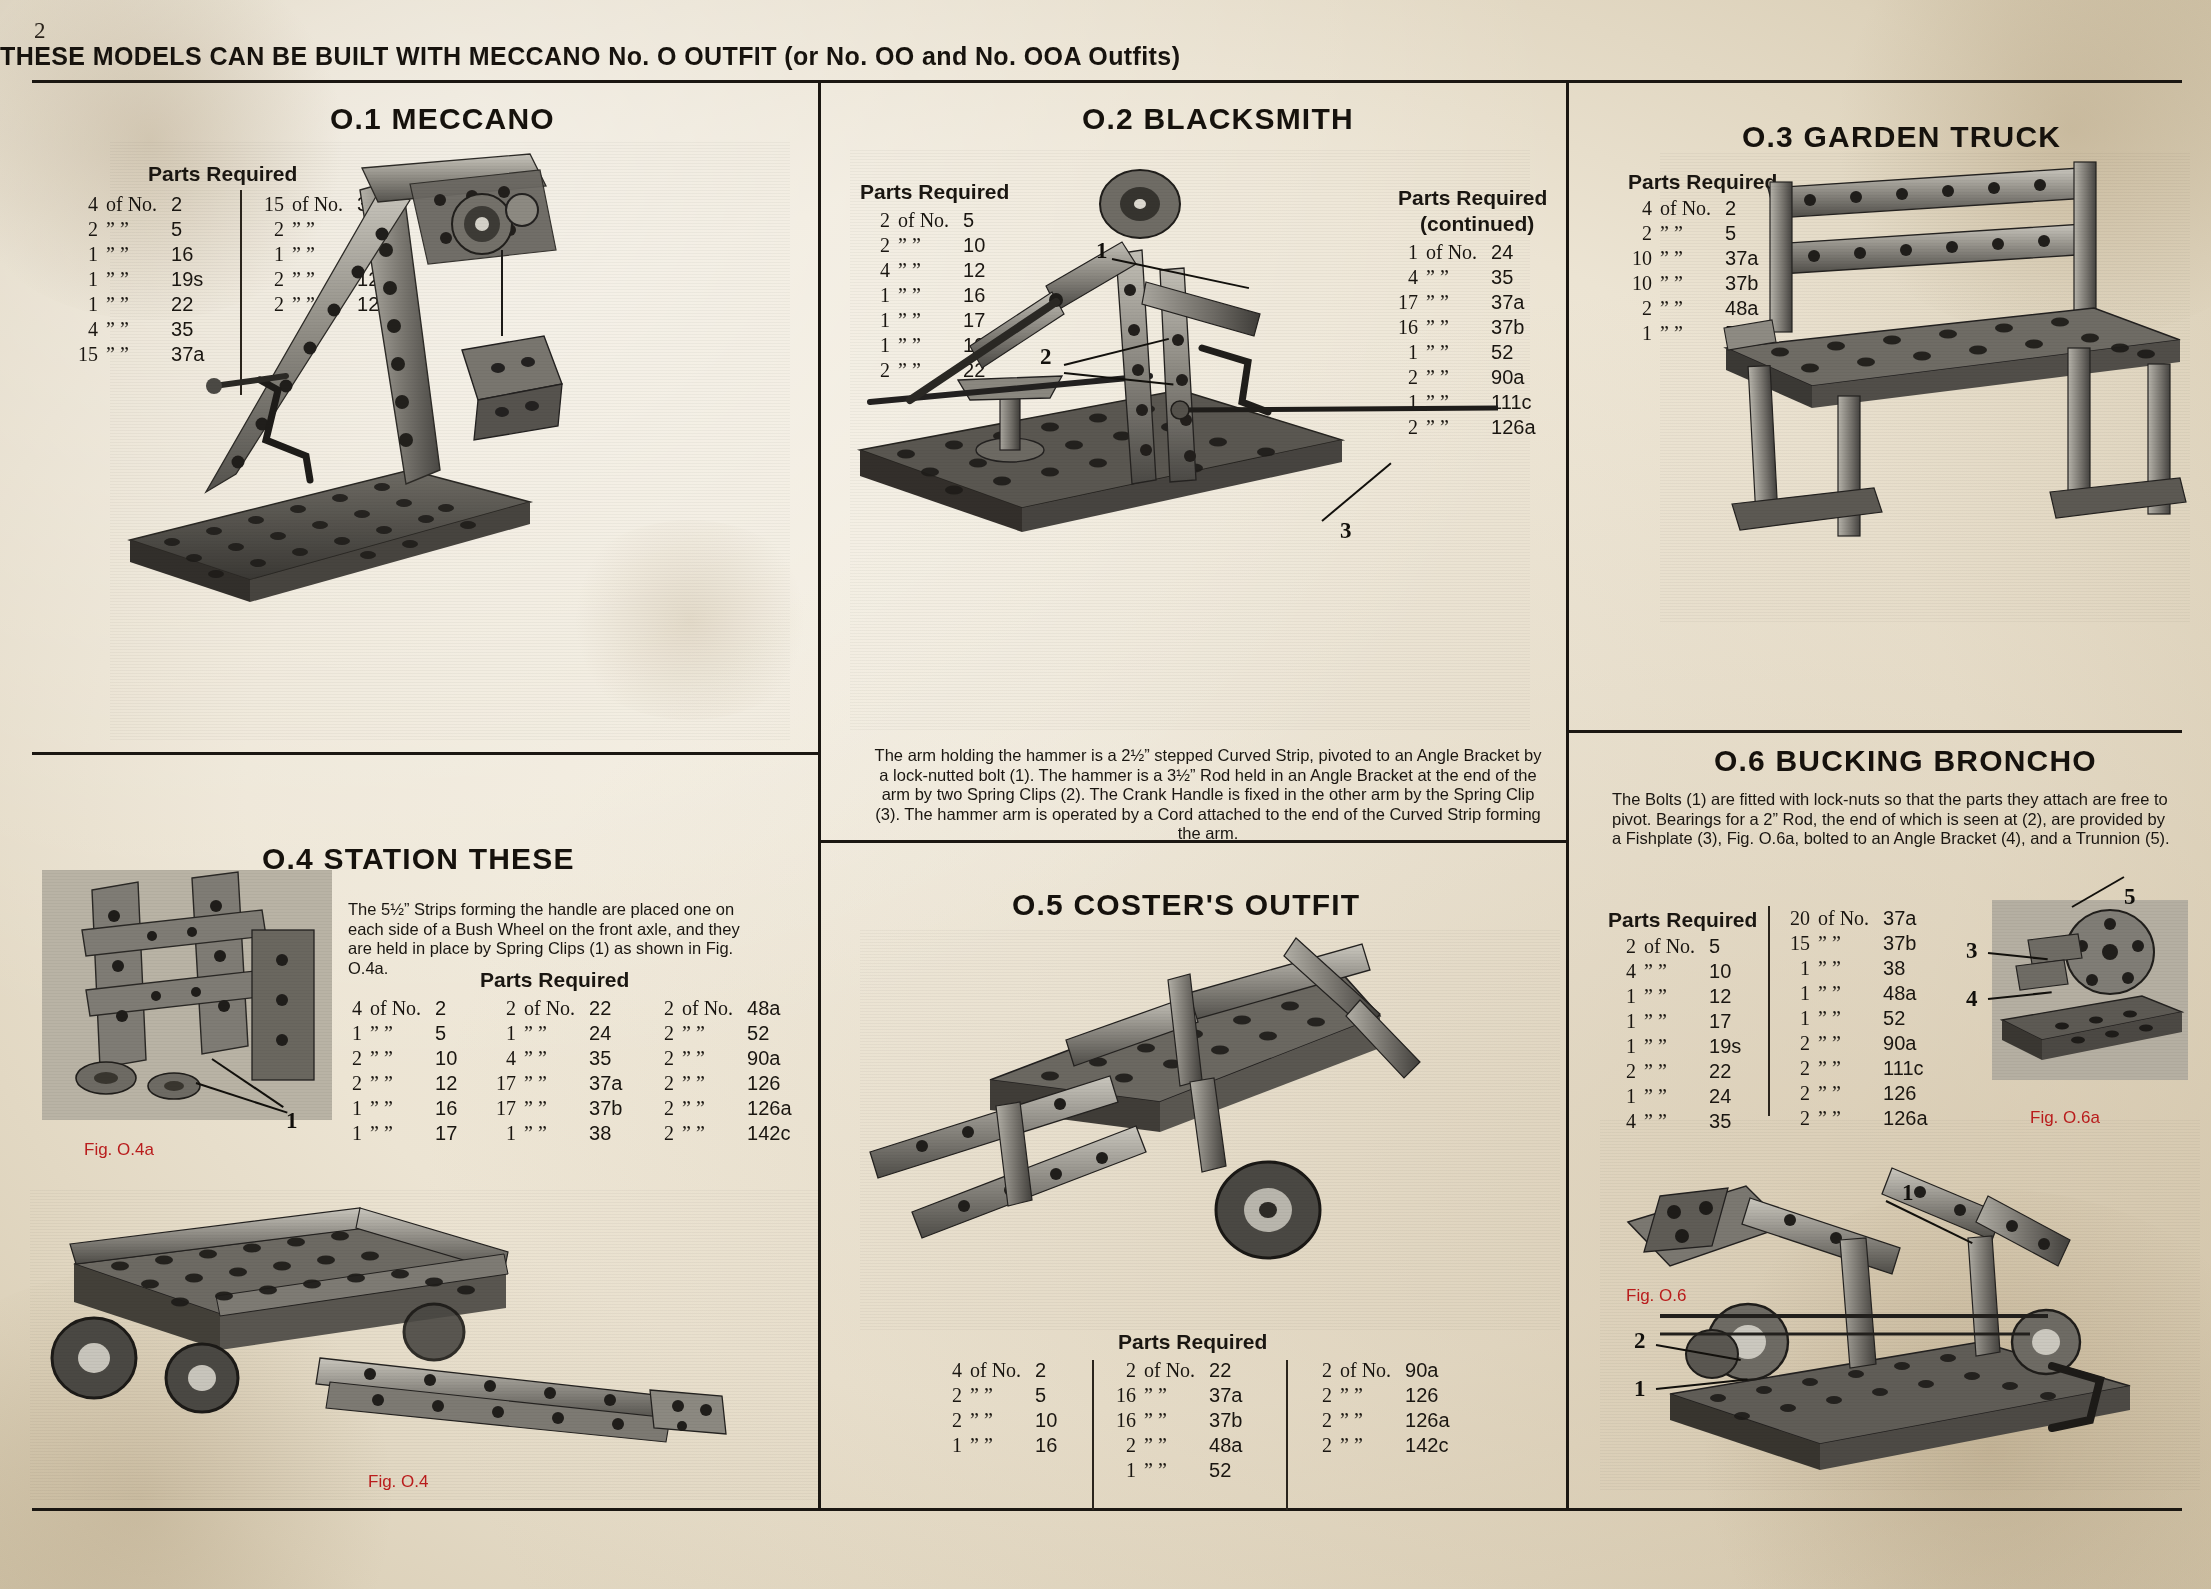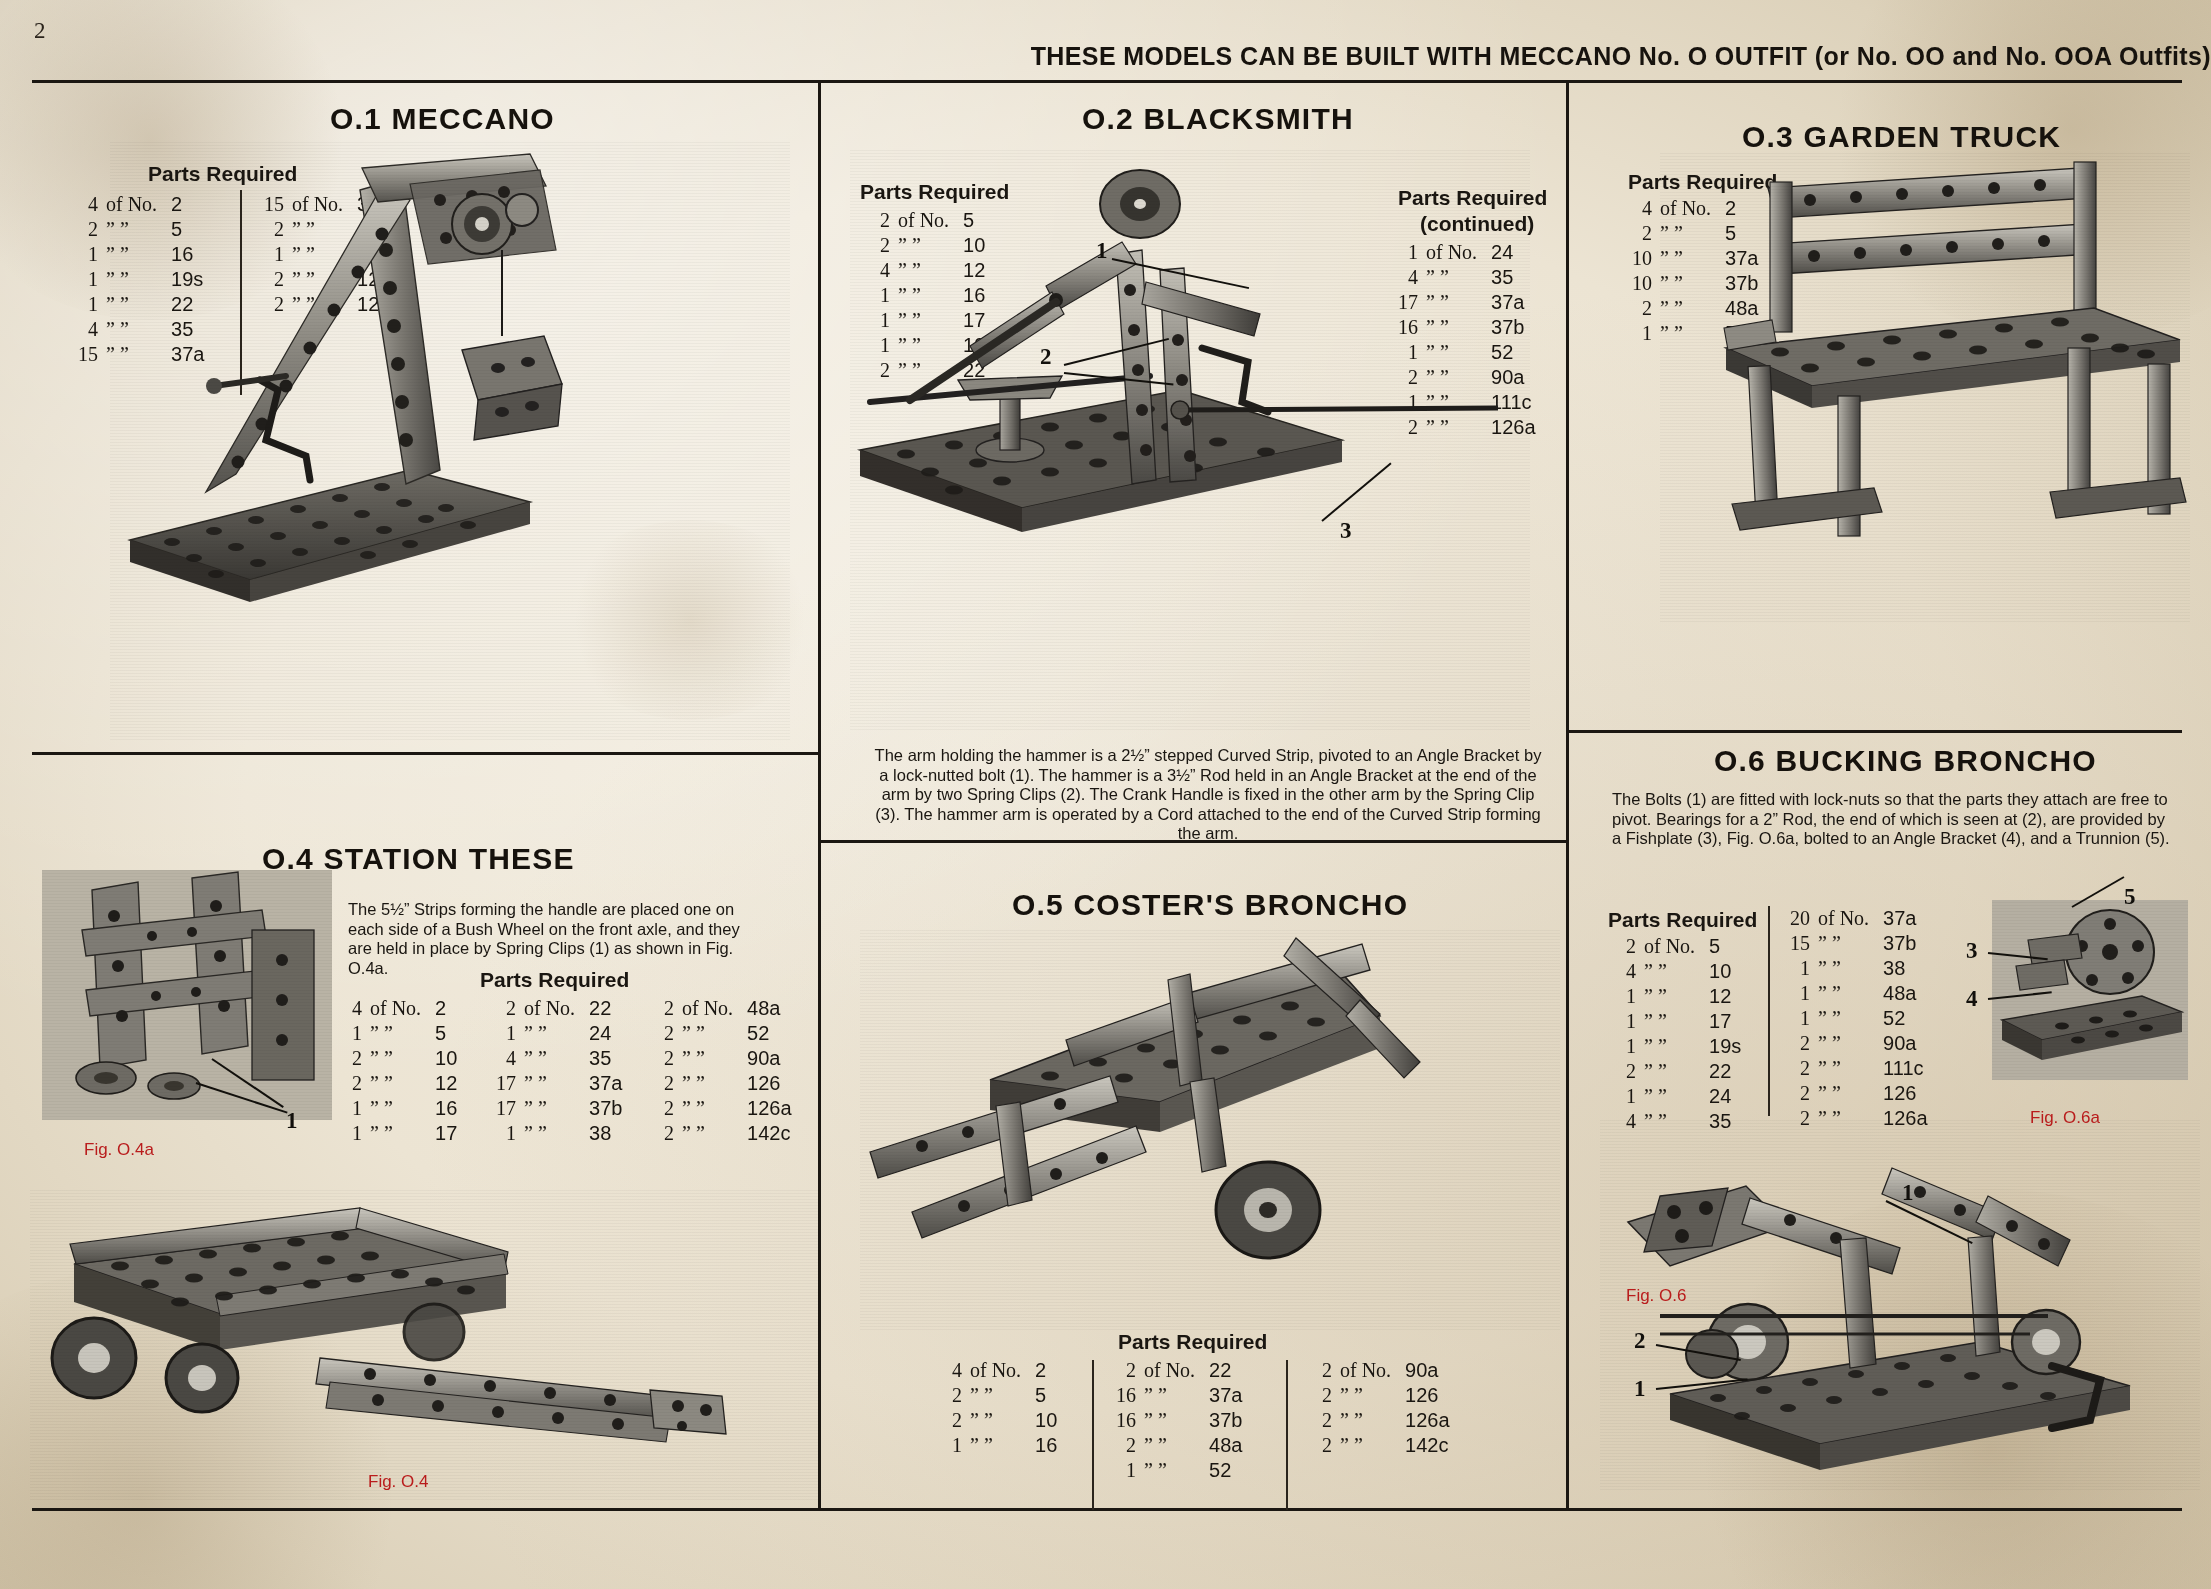--- a/index.html
+++ b/index.html
@@ -25,21 +25,21 @@
   .s3{right:-100px;bottom:-120px;width:640px;height:520px;background:radial-gradient(circle,rgba(150,128,92,.30),rgba(150,128,92,0) 70%);}
   .s4{left:-140px;bottom:-140px;width:560px;height:460px;background:radial-gradient(circle,rgba(150,128,92,.26),rgba(150,128,92,0) 70%);}
   .s5{left:560px;top:520px;width:260px;height:200px;background:radial-gradient(circle,rgba(168,146,108,.22),rgba(168,146,108,0) 70%);}
 
   
   .hline{position:absolute;background:#1b1712;height:3px;}
   .vline{position:absolute;background:#1b1712;width:3px;}
 
   .pagenum{position:absolute;left:34px;top:18px;font-size:23px;font-family:"Liberation Serif",serif;color:#2b241c;}
   .topbanner{
-    position:absolute;left:0;right:0;top:42px;text-align:right;
+    position:absolute;left:0;right:0;top:42px;text-align:left;
     font-size:25px;letter-spacing:.4px;font-weight:600;color:#17130e;
     font-family:"Liberation Sans",sans-serif;
   }
   .model-title{
     position:absolute;font-size:30px;font-weight:700;letter-spacing:1.2px;color:#16120d;
     font-family:"Liberation Sans",sans-serif;white-space:nowrap;
   }
   .pr-head{
     position:absolute;font-size:21px;font-weight:600;color:#1a1611;white-space:nowrap;
     font-family:"Liberation Sans",sans-serif;
@@ -761,21 +761,21 @@
     <g fill="#201e1b">
         <circle cx="648" cy="216" r="6"></circle>
         <circle cx="676" cy="220" r="6"></circle>
         <circle cx="652" cy="236" r="5"></circle>
       </g>
   </svg>
   <div class="pgrain"></div>
 </div>
 <div class="figlabel" style="left:368px;top:1472px;">Fig. O.4</div>
 
-<div class="model-title" style="left:1012px;top:888px;">O.5  COSTER'S BRONCHO</div>
+<div class="model-title" style="left:1012px;top:888px;">O.5  COSTER'S OUTFIT</div>
 
 <div class="photo" style="left:860px;top:930px;width:700px;height:400px;">
   <svg width="700" height="400" viewBox="0 0 700 400">
     <defs>
       <linearGradient id="c1" x1="0" y1="0" x2="0" y2="1">
         <stop offset="0" stop-color="#cbc8bf"></stop>
           <stop offset=".5" stop-color="#8c8982"></stop>
           <stop offset="1" stop-color="#4f4d48"></stop>
       </linearGradient>
       <linearGradient id="c2" x1="0" y1="0" x2="1" y2="0">

